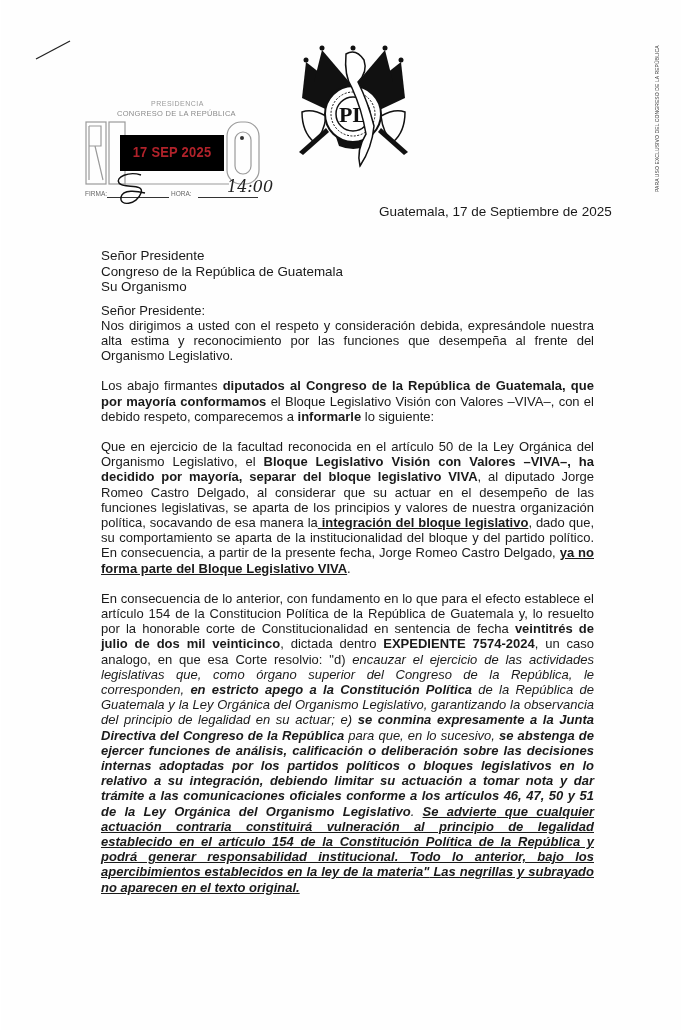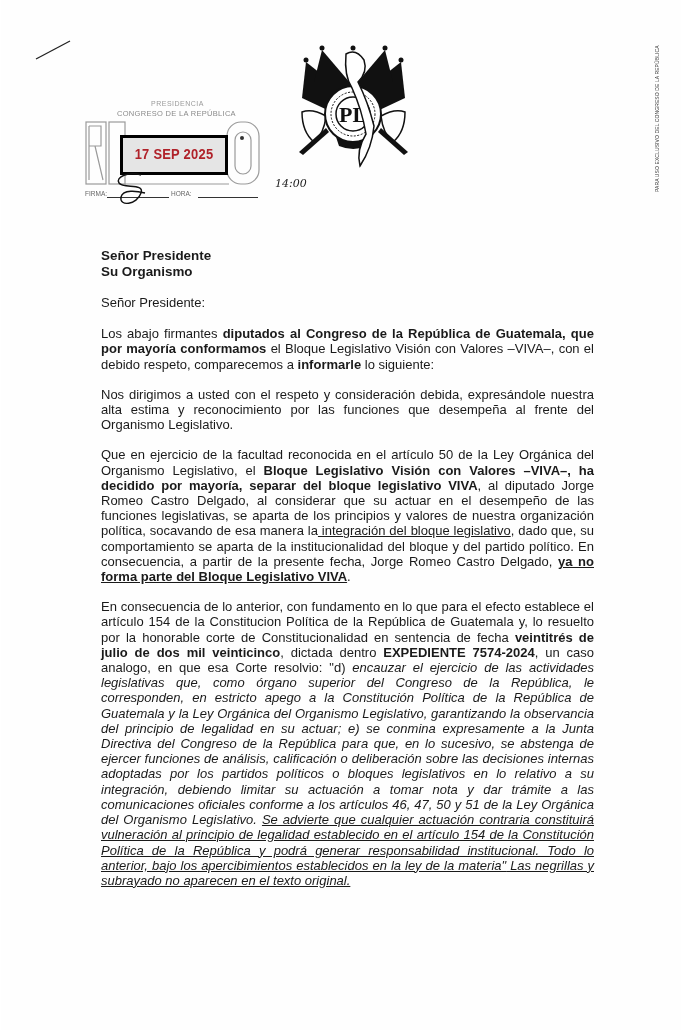--- a/index.html
+++ b/index.html
@@ -10,59 +10,59 @@
     .page { position: absolute; left: 1px; top: 0; width: 681px; height: 1030px; background: #fefefe; }
 
     .pen-mark { position: absolute; left: 33px; top: 38px; width: 40px; height: 24px; }
 
     
     .stamp { position: absolute; left: 82px; top: 98px; width: 190px; height: 108px; }
     .stamp-head1 { position: absolute; left: 68px; top: 2px; font-size: 7px; letter-spacing: 0.5px; color: #9a9a9a; }
     .stamp-head2 { position: absolute; left: 34px; top: 11px; font-size: 7.5px; letter-spacing: 0.3px; color: #8a8a8a; }
     .stamp-big { position: absolute; left: 2px; top: 20px; width: 175px; height: 70px; }
     .stamp-box {
-      position: absolute; left: 37px; top: 37px; width: 102px; height: 34px; background: #e5e5e5;
-      border: 3px solid #000000;
+      position: absolute; left: 37px; top: 37px; width: 102px; height: 34px; background: #000000;
+      border: 1px solid #000000;
       text-decoration: underline;
     }
     .stamp-date {
       position: absolute; left: 0; right: 0; top: 7px; text-align: center;
       font-family: "Liberation Sans Narrow", "Liberation Sans", sans-serif; font-weight: bold;
       font-size: 15px; color: #b0222a; letter-spacing: 0.3px; transform: scaleX(0.86);
     }
     .stamp-footer { position: absolute; left: 2px; top: 92px; font-size: 6.5px; color: #666; }
     .firma-label { position: absolute; left: 0; top: 0; }
     .firma-line { position: absolute; left: 22px; top: 7px; width: 62px; border-top: 1px solid #333; }
     .hora-label { position: absolute; left: 86px; top: 0; }
     .hora-line { position: absolute; left: 113px; top: 7px; width: 60px; border-top: 1px solid #333; }
-    .hora-value { position: absolute; left: 142px; top: -13px; font-family: "DejaVu Serif", serif; font-style: italic; font-size: 11px; color: #222; margin-left: 48px; }
+    .hora-value { position: absolute; left: 142px; top: -13px; font-family: "DejaVu Serif", serif; font-style: italic; font-size: 16px; color: #222; }
     .signature { position: absolute; left: 28px; top: 73px; width: 40px; height: 36px; }
 
     
     .emblem { position: absolute; left: 295px; top: 42px; width: 115px; height: 128px; }
 
     
     .side-text {
       position: absolute; left: 653px; top: 192px; width: 180px; font-size: 5px; color: #333;
       transform-origin: 0 0; transform: rotate(-90deg); letter-spacing: 0.1px; white-space: nowrap;
     }
 
     .date-line { position: absolute; left: 378px; top: 204px; font-size: 13.5px; }
 
     .content {
       position: absolute; left: 100px; top: 248px; width: 493px; font-size: 13px; line-height: 15.2px;
     }
-    .addressee { font-weight: bold; font-size: 13.4px; line-height: 15.5px; margin-bottom: 16px; }
+    .addressee { font-weight: normal; font-size: 13.4px; line-height: 15.5px; margin-bottom: 8px; }
     .addressee div { white-space: nowrap; }
-    .salutation { margin-bottom: 16px; }
+    .salutation { }
     p { margin: 0 0 15px 0; text-align: justify; }
     b { font-weight: bold; }
     i { font-style: italic; }
-    .u { text-decoration: underline; }
-    .bi { font-weight: normal; font-style: italic; }
+    .u { text-decoration: underline; font-weight: bold; }
+    .bi { font-weight: bold; font-style: italic; }
     .p-ley { margin-top: 2px; }
   </style>
 </head>
 <body>
 
 <div class="page">
 
   <svg class="pen-mark" viewBox="0 0 40 24">
     <line x1="2" y1="21" x2="36" y2="3" stroke="#222" stroke-width="1.3"></line>
   </svg>
@@ -117,30 +117,32 @@
     </g>
     <circle cx="57" cy="72" r="28" fill="#fff" stroke="#111" stroke-width="2"></circle>
     <circle cx="57" cy="72" r="22" fill="none" stroke="#111" stroke-width="1" stroke-dasharray="2 1.5"></circle>
     <circle cx="57" cy="72" r="17" fill="#fff" stroke="#111" stroke-width="1.5"></circle>
     <text x="57" y="80" text-anchor="middle" font-family="Liberation Serif, serif" font-weight="bold" font-size="22" fill="#111">PL</text>
     <path d="M50 12 Q60 6 68 18 Q72 30 62 40 Q72 60 78 84 Q76 106 64 124 Q60 108 70 92 Q66 68 56 46 Q48 34 50 12 Z" fill="#fff" stroke="#111" stroke-width="1.5"></path>
   </svg>
 
   <div class="side-text">PARA USO EXCLUSIVO DEL CONGRESO DE LA REPÚBLICA</div>
 
+  <div class="date-line">Guatemala, 17 de Septiembre de 2025</div>
 
   <div class="content">
     <div class="addressee">
       <div>Señor Presidente</div>
+      <div>Congreso de la República de Guatemala</div>
       <div>Su Organismo</div>
     </div>
 
     <div class="salutation">Señor Presidente:</div>
 
+    <p>Nos dirigimos a usted con el respeto y consideración debida, expresándole nuestra alta estima y reconocimiento por las funciones que desempeña al frente del Organismo Legislativo.</p>
+
     <p><span>Los abajo firmantes </span><b>diputados al Congreso de la República de Guatemala, que por mayoría conformamos</b><span> el Bloque Legislativo Visión con Valores –VIVA–, con el debido respeto, comparecemos a </span><b>informarle</b><span> lo siguiente:</span></p>
-
-    <p>Nos dirigimos a usted con el respeto y consideración debida, expresándole nuestra alta estima y reconocimiento por las funciones que desempeña al frente del Organismo Legislativo.</p>
 
     <p><span>Que en ejercicio de la facultad reconocida en el artículo 50 de la Ley Orgánica del Organismo Legislativo, el </span><b>Bloque Legislativo Visión con Valores –VIVA–, ha decidido por mayoría, separar del bloque legislativo VIVA</b><span>, al diputado Jorge Romeo Castro Delgado, al considerar que su actuar en el desempeño de las funciones legislativas, se aparta de los principios y valores de nuestra organización política, socavando de esa manera la</span><span class="u"> integración del bloque legislativo</span><span>, dado que, su comportamiento se aparta de la  institucionalidad del bloque y del partido político. En consecuencia, a partir de la presente fecha, Jorge Romeo Castro Delgado, </span><b class="u">ya no forma parte del Bloque Legislativo VIVA</b><span>.</span></p>
 
     <p class="p-ley"><span>En consecuencia de lo anterior, con fundamento en lo que para el efecto establece el artículo 154 de la Constitucion Política de la República de Guatemala y, lo resuelto por la honorable corte de Constitucionalidad en sentencia de fecha </span><b>veintitrés de julio de dos mil veinticinco</b><span>, dictada dentro </span><b>EXPEDIENTE 7574-2024</b><span>, un caso analogo, en que esa Corte resolvio: "d) </span><i>encauzar el ejercicio de las actividades legislativas que, como órgano superior del Congreso de la República, le corresponden, </i><span class="bi">en estricto apego a la Constitución Política</span><i> de la República de Guatemala y la Ley Orgánica del Organismo Legislativo, garantizando la observancia del principio de legalidad en su actuar; e) </i><span class="bi">se conmina expresamente a la Junta Directiva del Congreso de la República</span><i> para que, en lo sucesivo, </i><span class="bi">se abstenga de ejercer funciones de análisis, calificación o deliberación sobre las decisiones internas adoptadas por los partidos políticos o bloques legislativos en lo relativo a su integración, debiendo limitar su actuación a tomar nota y dar trámite a las comunicaciones oficiales conforme a los artículos 46, 47, 50 y 51 de la Ley Orgánica del Organismo Legislativo</span><i>. </i><i class="u">Se advierte</i><i class="u"> que cualquier actuación contraria constituirá vulneración al principio de legalidad establecido en el artículo 154 de la Constitución Política de la República y podrá generar responsabilidad institucional. Todo lo anterior, bajo los apercibimientos establecidos en la ley de la materia"</i><span class="bi u"> Las negrillas y subrayado no aparecen en el texto original.</span></p>
   </div>
 </div>
 
 </body></html>

